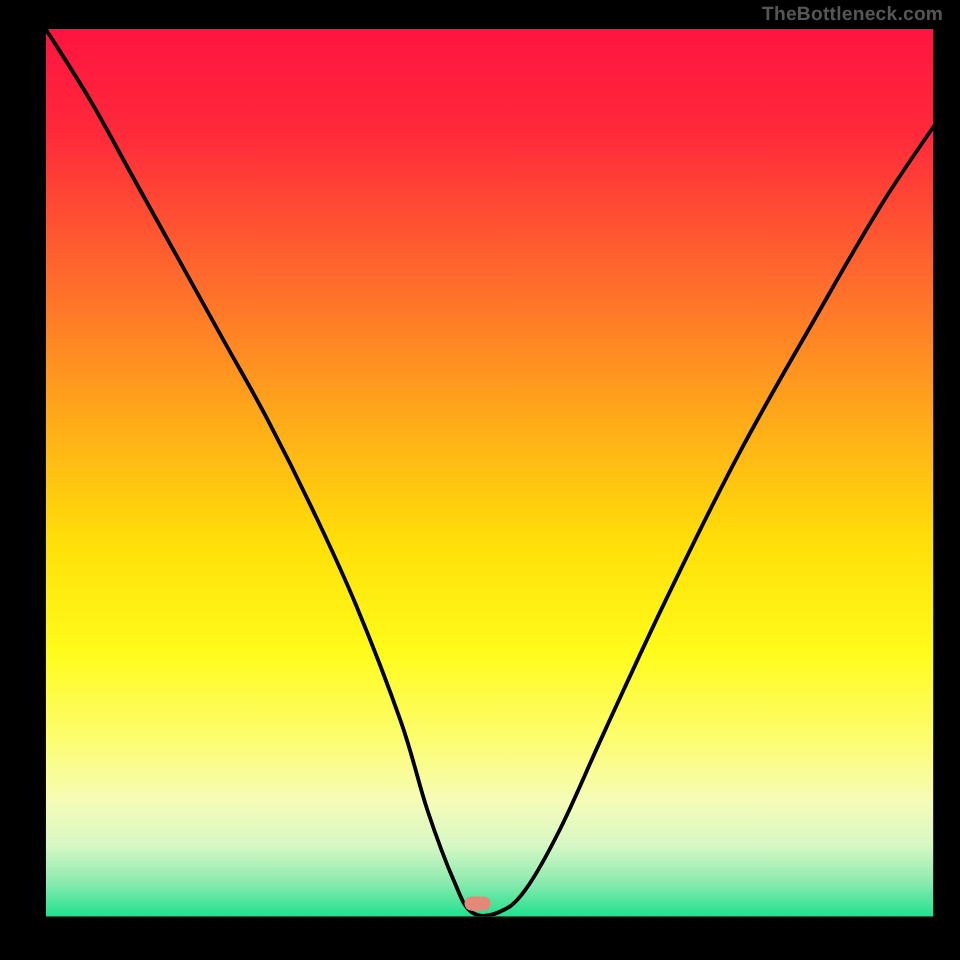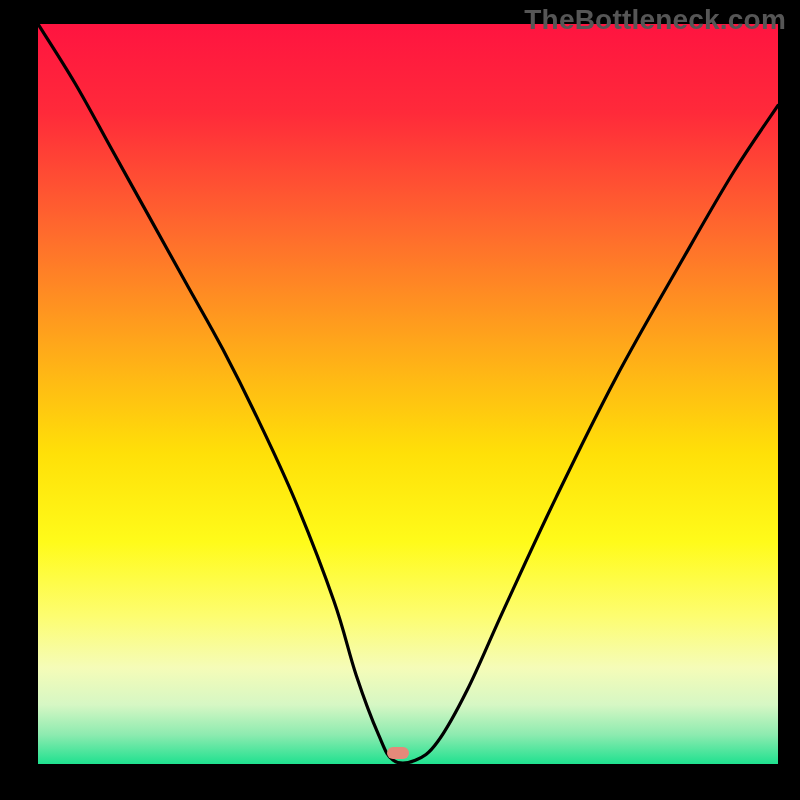--- a/index.html
+++ b/index.html
@@ -15,21 +15,21 @@
     position: relative;
     width: 800px;
     height: 800px;
     background: #000;
   }
   .watermark {
     position: absolute;
     top: 4px;
     right: 14px;
     color: #565656;
-    font-size: 28px;
+    font-size: 16px;
     font-weight: 600;
     letter-spacing: 0.2px;
     z-index: 5;
   }
   .plot-area {
     position: absolute;
     left: 38px;
     top: 24px;
     width: 740px;
     height: 740px;

